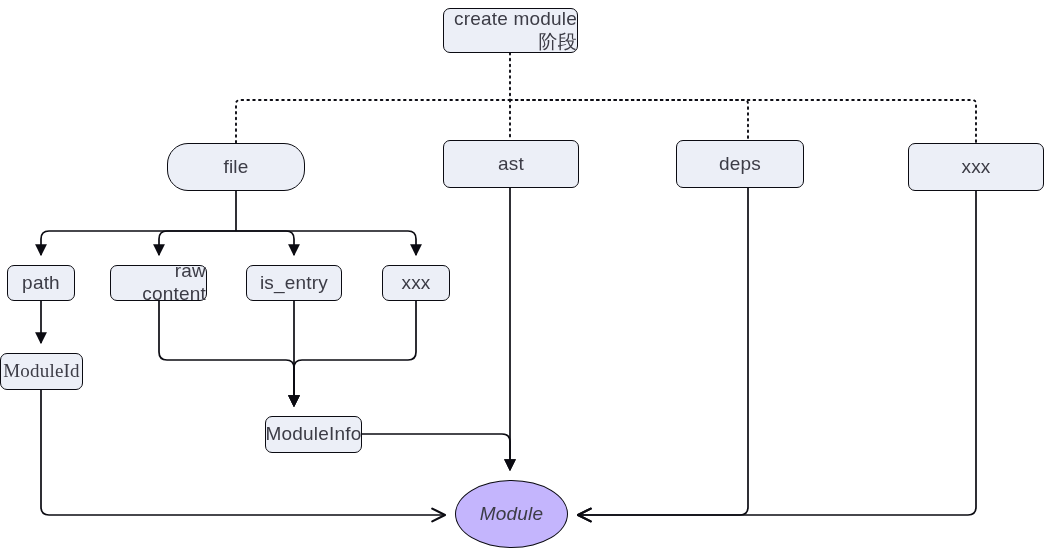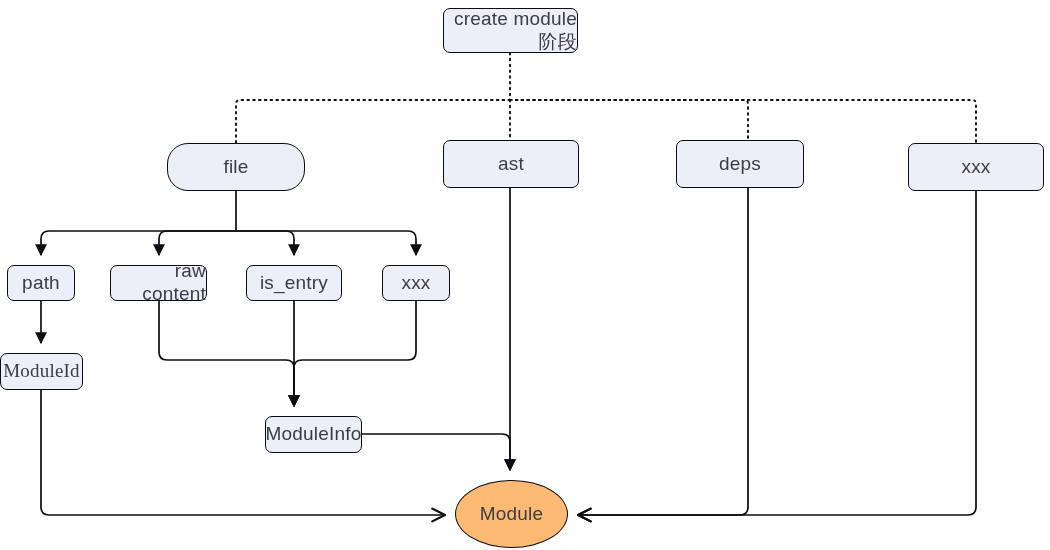--- a/index.html
+++ b/index.html
@@ -33,23 +33,24 @@
     background: #eceff7;
     border: 1.6px solid #0b0b12;
     border-radius: 7px;
     color: #3c3c46;
     font-size: 19px;
     letter-spacing: .2px;
     text-align: right;
     z-index: 5;
   }
   .node.terminal {
-    background: #fdba74;
+    background: #c4b5fd;
     border-radius: 50% / 50%;
     border-width: 1.8px;
+    font-style: italic;
   }
   .node-label {
     display: block;
     line-height: 1.2;
     pointer-events: none;
   }
 </style>
 </head>
 <body>
 

